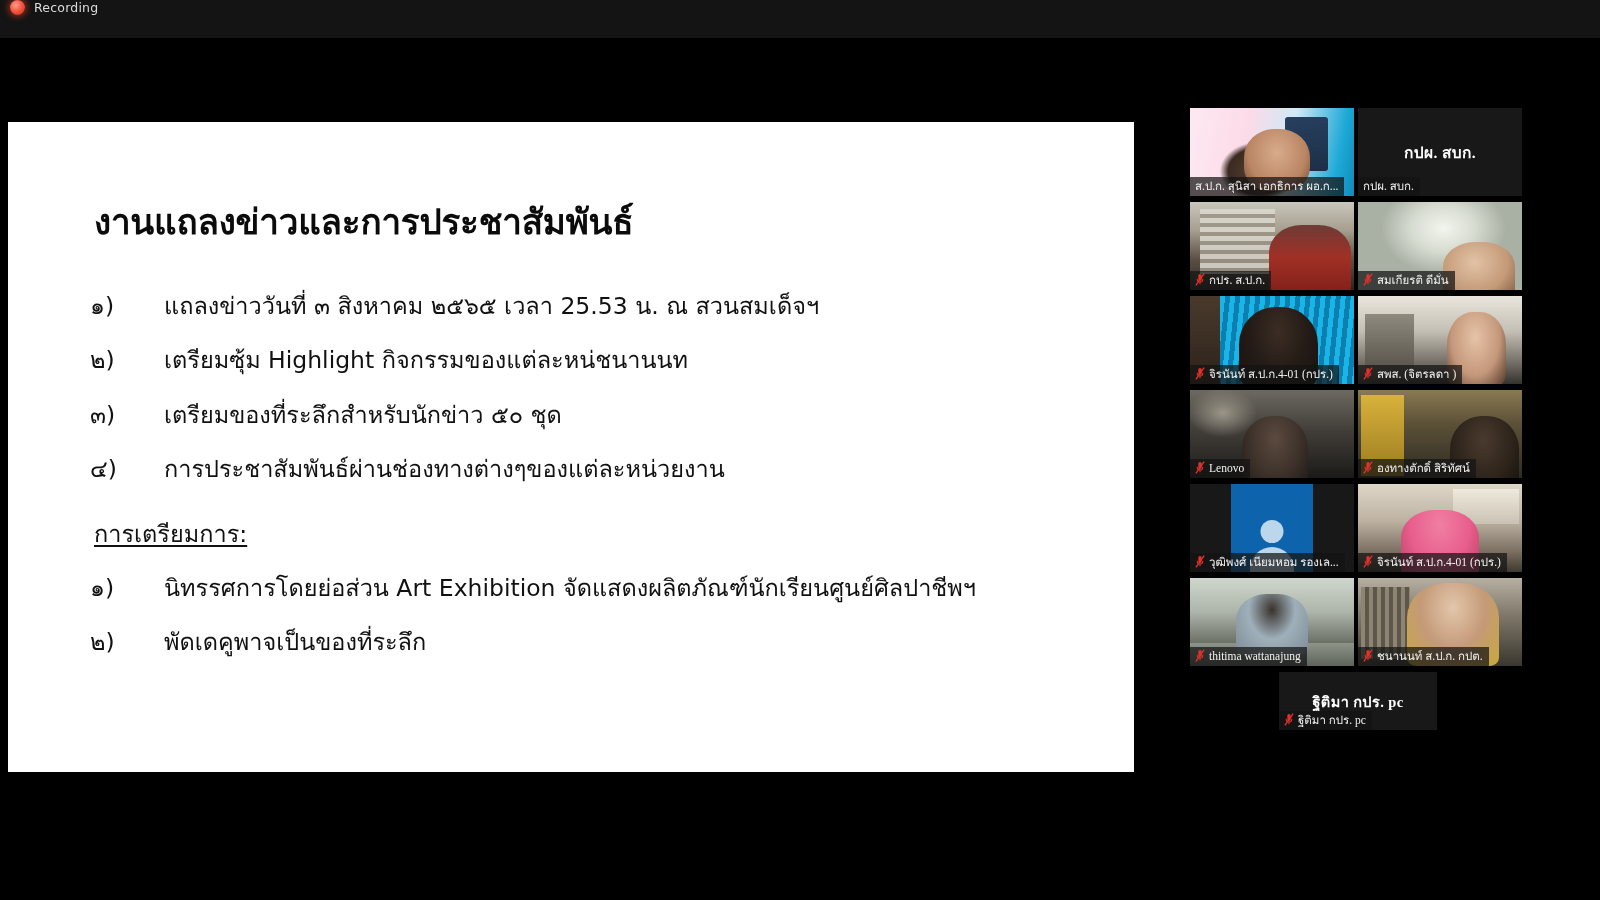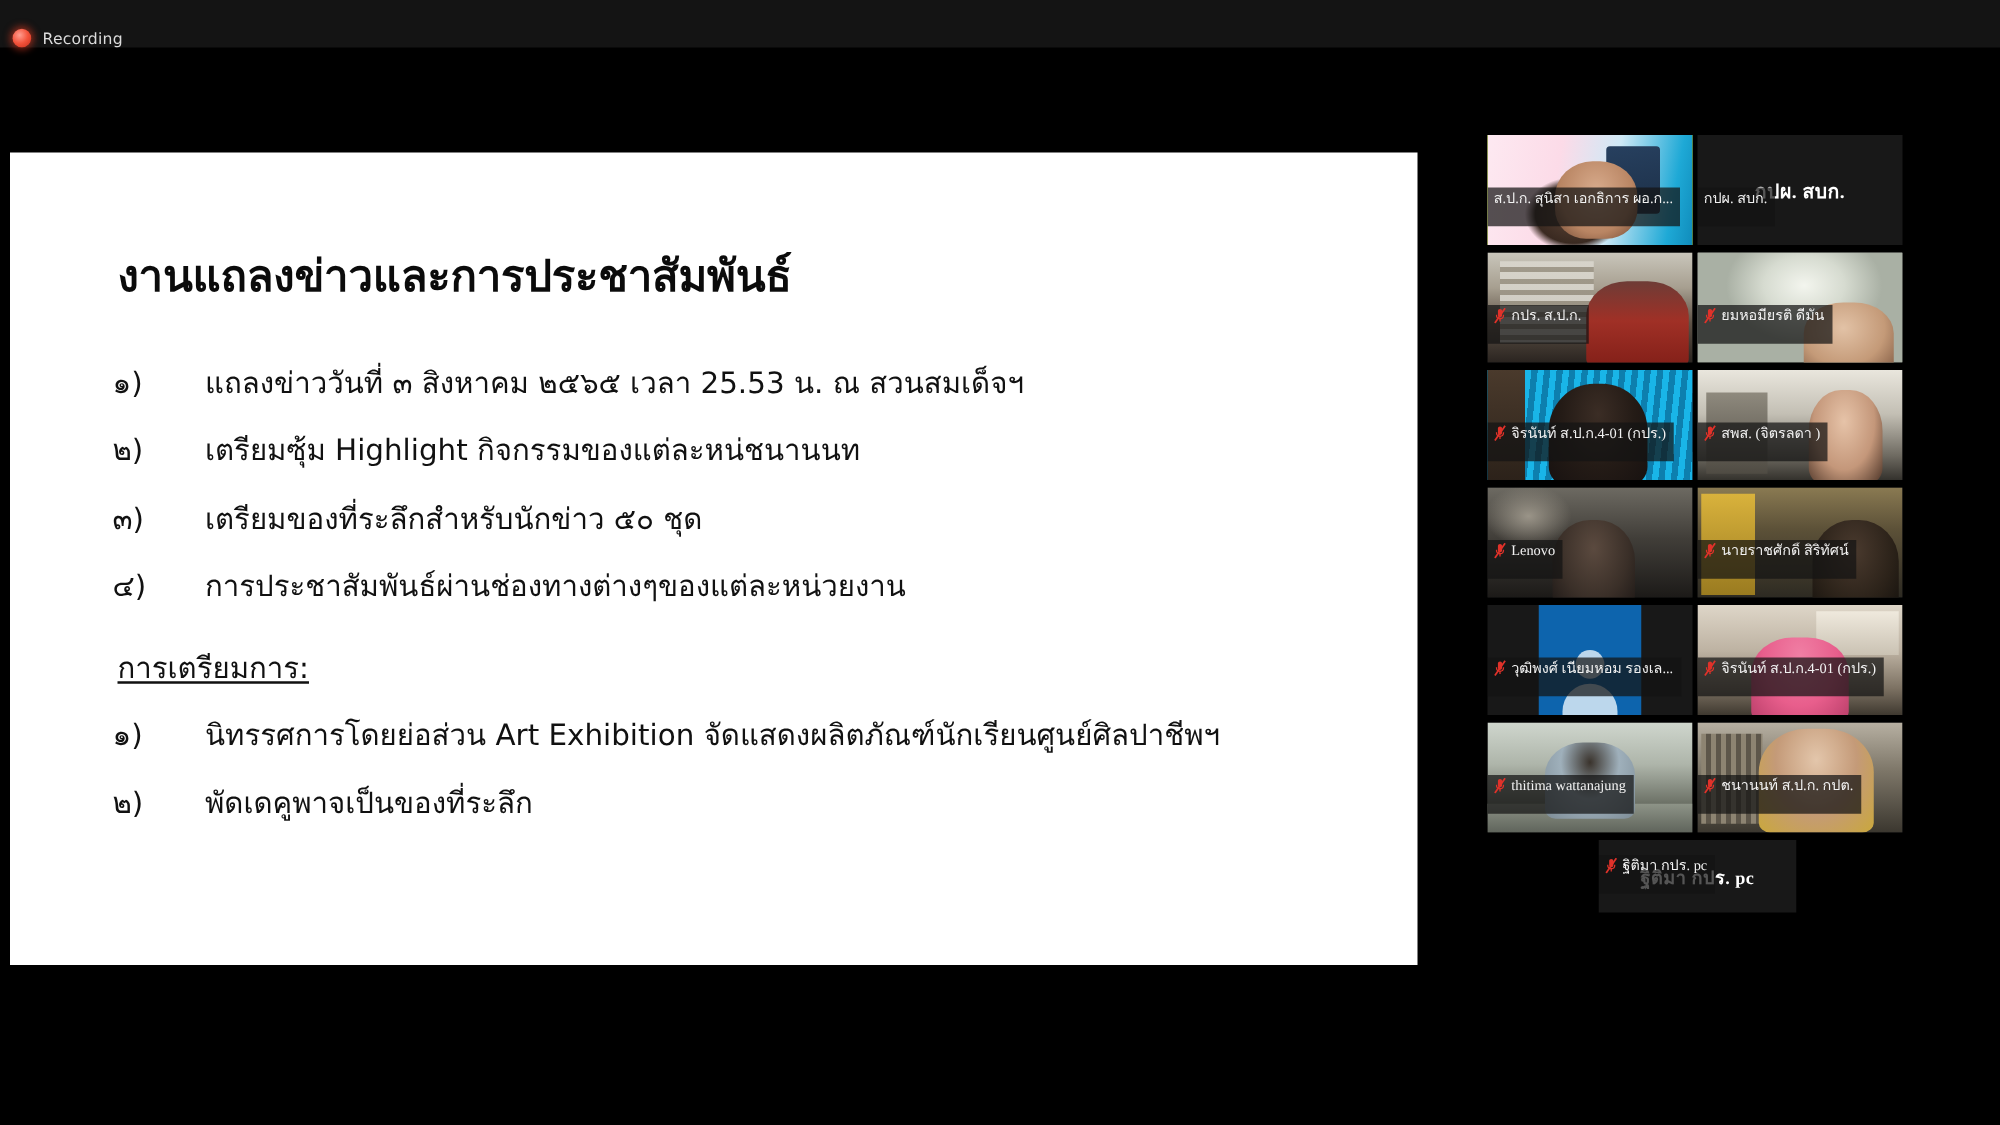--- a/index.html
+++ b/index.html
@@ -25,21 +25,21 @@
 
   
   #recording-bar {
     position: absolute;
     left: 0;
     top: 0;
     width: 100%;
     height: 38px;
     background: #141414;
     display: flex;
-    align-items: flex-end;
+    align-items: flex-start;
     padding-left: 10px;
     box-sizing: border-box;
   }
   #rec-dot {
     width: 15px;
     height: 15px;
     border-radius: 50%;
     background: radial-gradient(circle at 38% 34%, #ff9d90 0%, #f4543c 48%, #c62b18 100%);
     box-shadow: 0 0 6px 2px rgba(230, 60, 35, 0.55);
     flex: none;
@@ -132,26 +132,26 @@
   }
   .tile-video {
     position: absolute;
     inset: 0;
     overflow: hidden;
   }
   
   .tile-name {
     position: absolute;
     left: 0;
-    bottom: 15px;
+    bottom: 0;
     max-width: 100%;
     display: flex;
     align-items: center;
     gap: 4px;
-    padding: 2px 6px 15px 5px;
+    padding: 2px 6px 3px 5px;
     box-sizing: border-box;
     background: rgba(20, 20, 20, 0.72);
     color: #f2f2f2;
     font-size: 11.5px;
     line-height: 1.25;
     white-space: nowrap;
     overflow: hidden;
   }
   .tile-name-text {
     overflow: hidden;
@@ -493,21 +493,21 @@
             <div class="tile-video">
               <div class="scene s-bright-room"></div>
             </div>
             <div class="tile-name">
               <svg class="mic-muted-icon" viewBox="0 0 10 14">
                 <path d="M5 1.2c-1 0-1.8.8-1.8 1.8v3.6c0 1 .8 1.8 1.8 1.8s1.8-.8 1.8-1.8V3c0-1-.8-1.8-1.8-1.8z" fill="#e0322a"></path>
                 <path d="M2 6.2v.5c0 1.7 1.3 3 3 3s3-1.3 3-3v-.5" stroke="#e0322a" stroke-width="1.1" fill="none"></path>
                 <path d="M5 9.7v2.4" stroke="#e0322a" stroke-width="1.1"></path>
                 <path d="M0.6 13.4L9.4 0.6" stroke="#e0322a" stroke-width="1.5"></path>
               </svg>
-              <span class="tile-name-text">ยมหอมียรติ ดีมั่น</span>
+              <span class="tile-name-text">สมเกียรติ ดีมั่น</span>
             </div>
           </div>
         </div>
         <div class="tile-row">
           <div class="tile">
             <div class="tile-video">
               <div class="scene s-blue-blinds"></div>
             </div>
             <div class="tile-name">
               <svg class="mic-muted-icon" viewBox="0 0 10 14">
@@ -553,21 +553,21 @@
             <div class="tile-video">
               <div class="scene s-temple"></div>
             </div>
             <div class="tile-name">
               <svg class="mic-muted-icon" viewBox="0 0 10 14">
                 <path d="M5 1.2c-1 0-1.8.8-1.8 1.8v3.6c0 1 .8 1.8 1.8 1.8s1.8-.8 1.8-1.8V3c0-1-.8-1.8-1.8-1.8z" fill="#e0322a"></path>
                 <path d="M2 6.2v.5c0 1.7 1.3 3 3 3s3-1.3 3-3v-.5" stroke="#e0322a" stroke-width="1.1" fill="none"></path>
                 <path d="M5 9.7v2.4" stroke="#e0322a" stroke-width="1.1"></path>
                 <path d="M0.6 13.4L9.4 0.6" stroke="#e0322a" stroke-width="1.5"></path>
               </svg>
-              <span class="tile-name-text">นายราชศักดิ์ สิริทัศน์</span>
+              <span class="tile-name-text">องทางตักดิ์ สิริทัศน์</span>
             </div>
           </div>
         </div>
         <div class="tile-row">
           <div class="tile">
             <div class="tile-video">
               <div class="avatar-block">
                 <div class="avatar-glyph">
                   <div class="avatar-head"></div>
                   <div class="avatar-body"></div>

